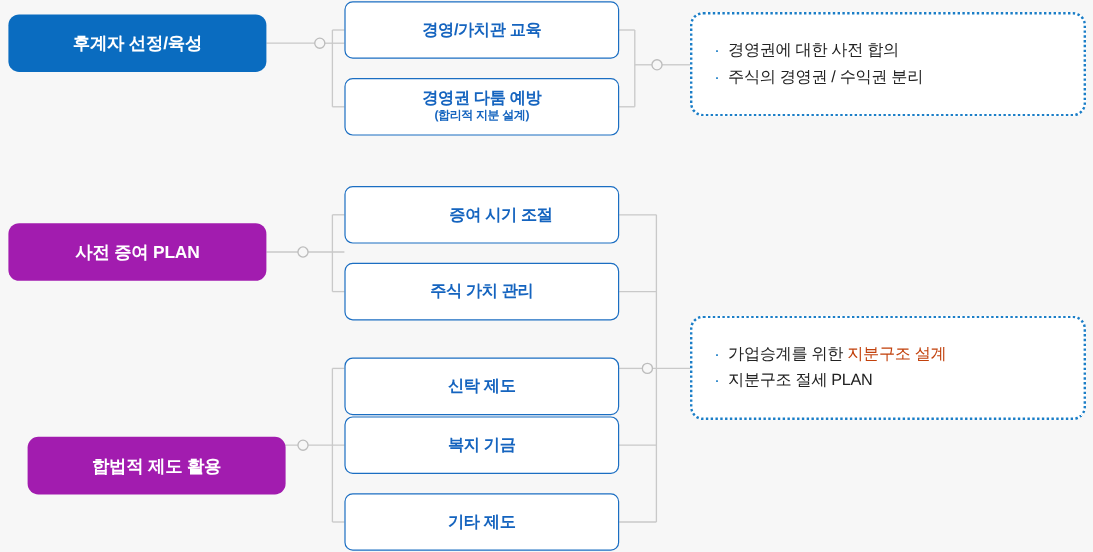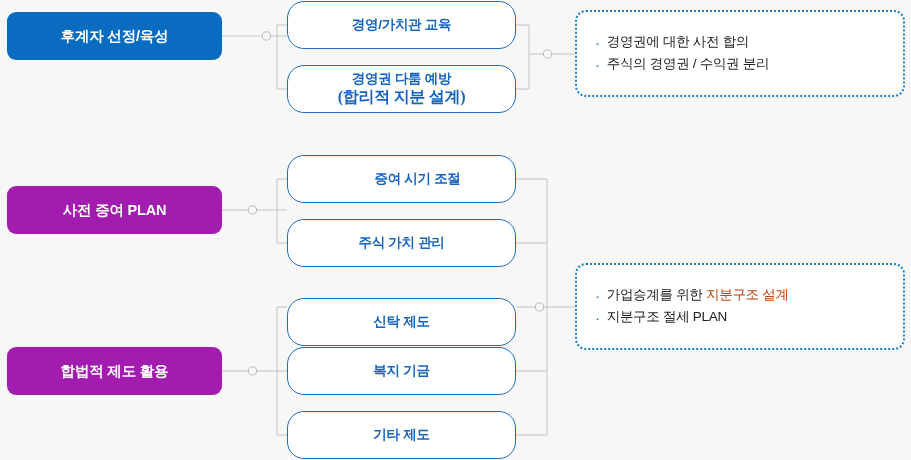--- a/index.html
+++ b/index.html
@@ -18,35 +18,35 @@
     position:absolute;left:7px;width:215px;height:48px;
     border-radius:9px;
     display:flex;align-items:center;justify-content:center;
     color:#ffffff;font-size:14.5px;font-weight:bold;letter-spacing:-0.2px;
     box-sizing:border-box;
   }
   .pill.dark{background:#0a6cc0;}
   .pill.light{background:#a21caf;}
   #pill-0{top:12px;}
   #pill-1{top:186px;}
-  #pill-2{top:347px;}
+  #pill-2{top:364px;margin-left:16px;}
 
   
   .node{
     position:absolute;left:287px;width:229px;height:48px;
     background:#ffffff;
     border:1.4px solid #1b6ec2;
-    border-radius:17px;
+    border-radius:7px;
     box-sizing:border-box;
     display:flex;align-items:center;justify-content:center;
     text-align:center;
     color:#1564bf;font-size:13.5px;font-weight:bold;line-height:1.25;
     letter-spacing:-0.3px;
   }
-  .node .sub{display:block;font-size:16px;font-weight:bold;font-family:Liberation Serif, serif;}
+  .node .sub{display:block;font-size:10px;font-weight:bold;}
   #node-0{top:1px;}
   #node-1{top:65px;}
   #node-2{top:155px;padding-left:32px;}
   #node-3{top:219px;}
   #node-4{top:298px;}
   #node-5{top:347px;}
   #node-6{top:411px;}
 
   
   .callout{

